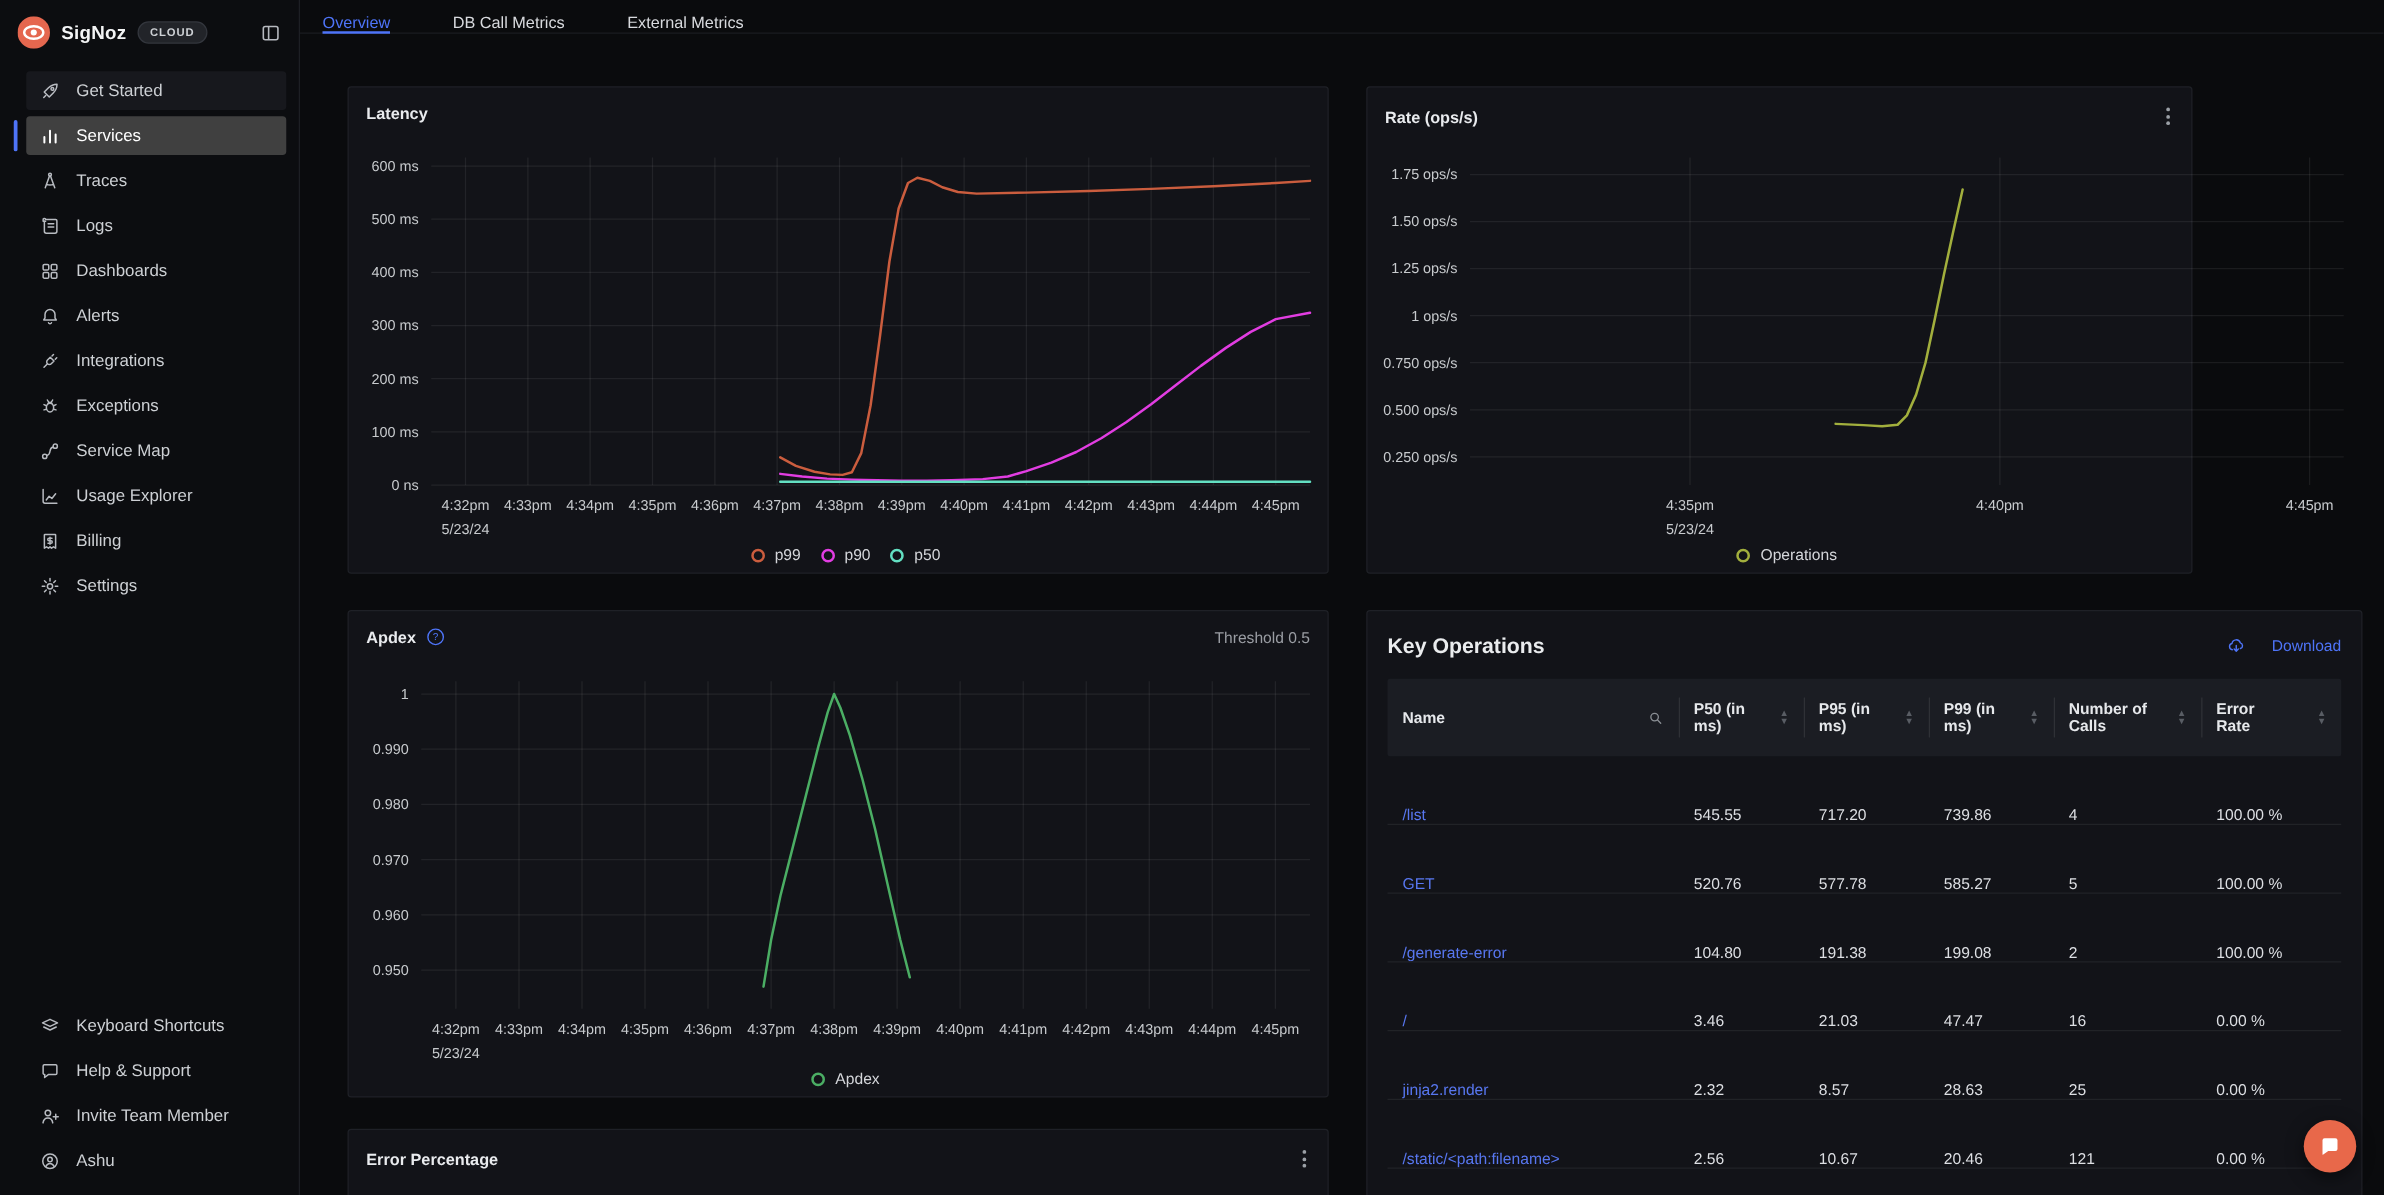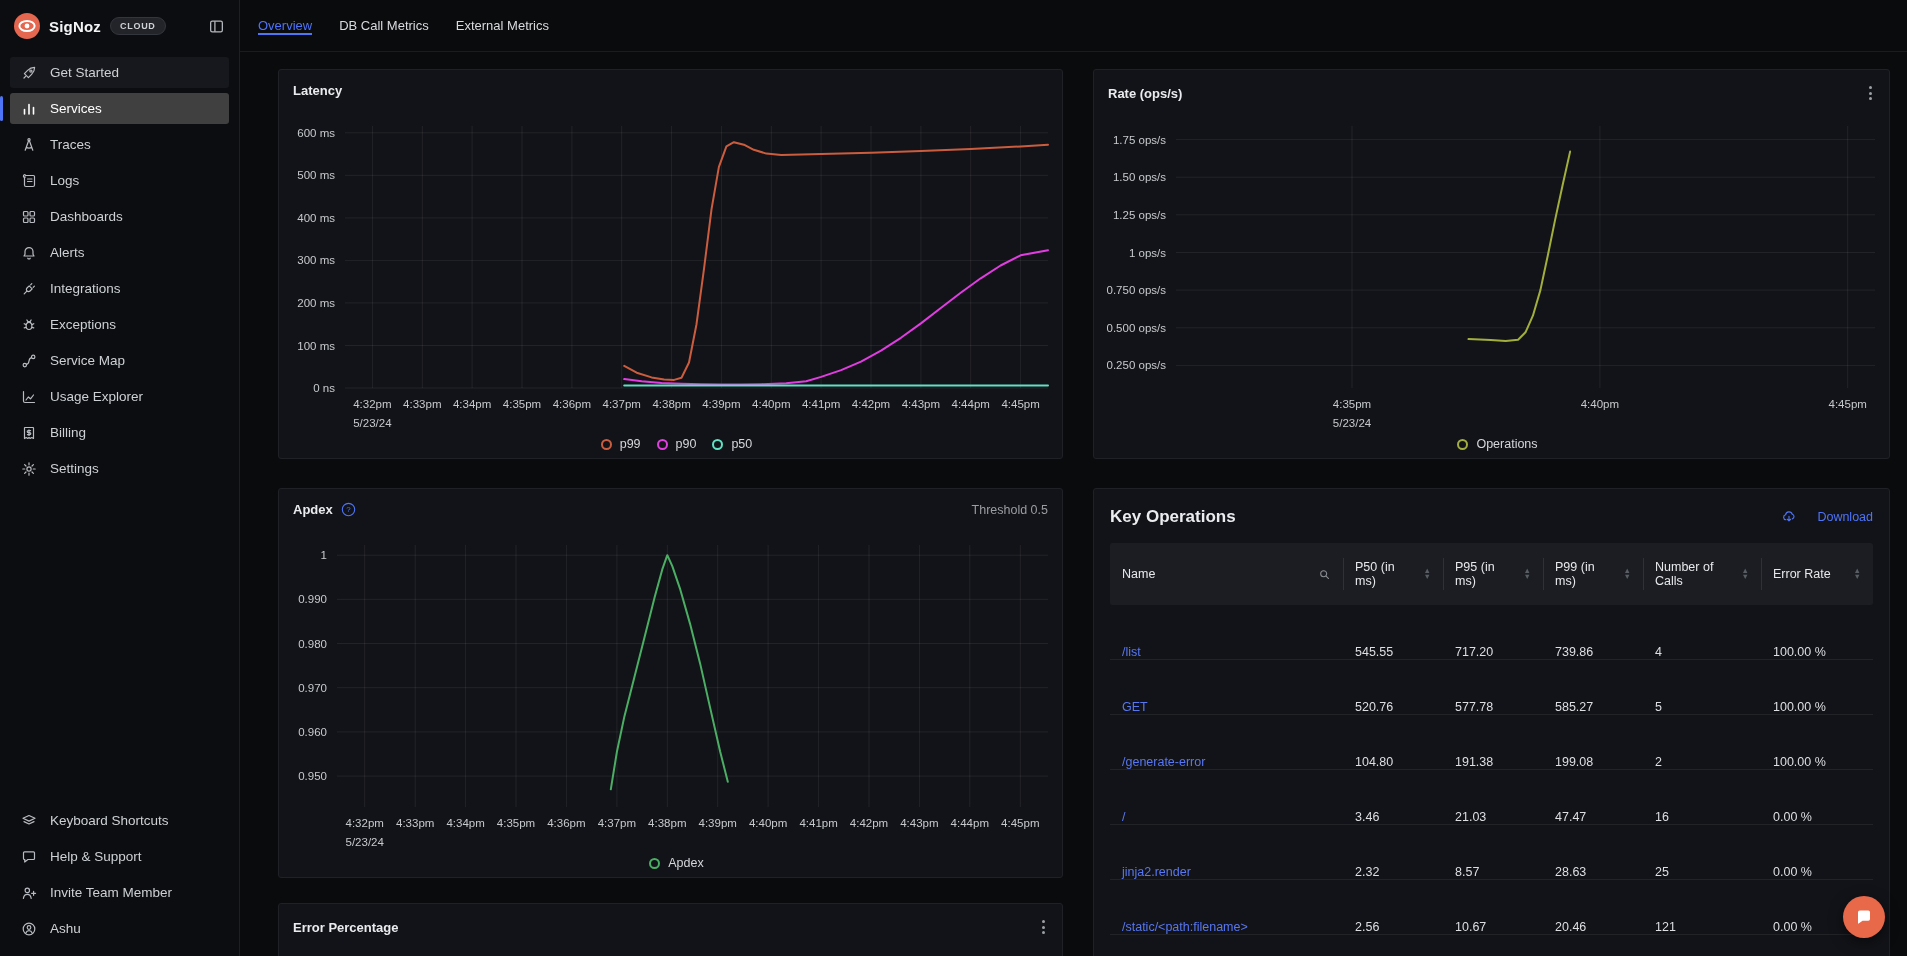--- a/index.html
+++ b/index.html
@@ -4,56 +4,56 @@
 <style>
   html,body{margin:0;padding:0;background:#0a0b0d;font-family:"Liberation Sans",sans-serif;color:#dfe1e4;}
   .app{position:relative;width:1907px;height:956px;overflow:hidden;background:#0a0b0d;}
   
   .sidebar{position:absolute;left:0;top:0;bottom:0;width:240px;background:#0c0d10;border-right:1px solid #1d1f24;display:flex;flex-direction:column;box-sizing:border-box;}
   .brand-row{display:flex;align-items:center;gap:9px;padding:13px 14px 10px 14px;}
   .logo{width:26px;height:26px;flex:0 0 auto;}
   .brand{font-size:15px;font-weight:700;color:#f3f4f5;letter-spacing:.2px;}
   .badge{font-size:9px;letter-spacing:.7px;font-weight:700;color:#ced1d5;background:#222429;border:1px solid #33363d;border-radius:10px;padding:3px 9px;}
   .collapse{margin-left:auto;color:#b6b9bf;display:flex;cursor:pointer;}
-  .menu{padding:8px 10px;display:flex;flex-direction:column;gap:5px;}
+  .menu{padding:8px 10px;display:flex;flex-direction:column;gap:5px;margin-left:11px;}
   .menu.footer{margin-top:auto;padding-bottom:12px;}
   .item{position:relative;display:flex;align-items:center;gap:13px;height:31px;padding:0 11px;border-radius:3px;color:#cdd0d4;font-size:13.5px;cursor:pointer;}
   .item .icn{display:flex;color:#b8bbc1;width:16px;justify-content:center;}
   .item.elev{background:#17181d;}
   .item.active{background:#404040;color:#ffffff;}
   .item.active .icn{color:#fff;}
   .item.active::before{content:"";position:absolute;left:-10px;top:3px;bottom:3px;width:3px;background:#4e74f8;border-radius:2px;}
   
   .main{position:absolute;left:240px;top:0;right:0;bottom:0;}
-  .tabbar{position:absolute;left:0;right:0;top:0;height:52px;border-bottom:1px solid #1a1c20;display:flex;align-items:center;padding-left:18px;gap:27px;box-sizing:border-box;}
+  .tabbar{position:absolute;left:0;right:0;top:0;height:27px;border-bottom:1px solid #1a1c20;display:flex;align-items:flex-end;padding-left:18px;gap:50px;box-sizing:border-box;}
   .tab{font-size:13px;color:#d8dade;display:flex;align-items:center;border-bottom:2px solid transparent;margin-bottom:-1px;cursor:pointer;}
   .tab.active{color:#4e74f8;border-bottom-color:#4e74f8;}
   
   .panel{position:absolute;background:#121318;border:1px solid #1f2127;border-radius:3px;box-sizing:border-box;}
   .p-latency{left:38px;top:69px;width:785px;height:390px;}
-  .p-rate{left:853px;top:69px;width:797px;height:390px;}
+  .p-rate{left:853px;top:69px;width:661px;height:390px;}
   .p-apdex{left:38px;top:488px;width:785px;height:390px;}
   .p-keyops{left:853px;top:488px;width:797px;height:540px;padding:18px 16px;}
   .p-error{left:38px;top:903px;width:785px;height:140px;}
   .p-head{display:flex;align-items:center;gap:8px;padding:13px 14px 0 14px;}
   .p-title{font-size:13px;font-weight:700;color:#e9ebee;}
   .kebab{margin-left:auto;color:#9ba0a6;cursor:pointer;display:flex;flex-direction:column;gap:2.5px;padding:3px;}
   .kebab i{width:3px;height:3px;border-radius:50%;background:#9ba0a6;display:block;}
   .threshold{margin-left:auto;font-size:12.5px;color:#9a9da3;}
   .help{display:flex;cursor:pointer;}
   .chart-wrap{position:absolute;left:12px;right:8px;top:46px;height:330px;}
   .legend{position:absolute;left:12px;right:0;bottom:7px;display:flex;justify-content:center;gap:16px;align-items:center;}
   .lg-item{display:flex;align-items:center;gap:8px;font-size:12.5px;color:#d4d6da;cursor:pointer;}
   .ring{width:11px;height:11px;border-radius:50%;border:2.5px solid #fff;box-sizing:border-box;background:transparent;}
   
   .ko-head{display:flex;align-items:center;}
   .ko-title{font-size:17px;font-weight:700;color:#eaecee;}
   .download{margin-left:auto;display:flex;align-items:center;gap:21px;color:#4e74f8;font-size:12.5px;cursor:pointer;}
   .t-head{display:flex;align-items:stretch;background:#1b1d23;border-radius:2px;margin-top:16px;min-height:62px;}
-  .th{position:relative;display:flex;align-items:center;gap:22px;padding:10px 12px;font-size:12.5px;font-weight:400;color:#e6e8eb;box-sizing:border-box;cursor:pointer;}
+  .th{position:relative;display:flex;align-items:center;gap:22px;padding:10px 12px;font-size:12.5px;font-weight:700;color:#e6e8eb;box-sizing:border-box;cursor:pointer;}
   .th + .th::before{content:"";position:absolute;left:0;top:15px;bottom:15px;width:1px;background:rgba(255,255,255,.09);}
   .c-name{flex:1;}
   .c-num{width:100px;flex:0 0 auto;}
   .c-calls{width:118px;flex:0 0 auto;}
   .c-err{width:112px;flex:0 0 auto;}
   .sort{display:flex;flex-direction:column;margin-left:auto;color:#595d64;font-size:7.5px;line-height:6.5px;letter-spacing:0;}
   .srch{margin-left:auto;color:#8a8e94;display:flex;cursor:pointer;}
   .t-row{display:flex;align-items:flex-end;min-height:54px;border-bottom:1px solid #212327;}
   .td{padding:0 12px;font-size:12.5px;color:#dddfe3;box-sizing:border-box;white-space:nowrap;overflow:hidden;text-overflow:ellipsis;}
   .td.link{color:#5877f0;cursor:pointer;}

